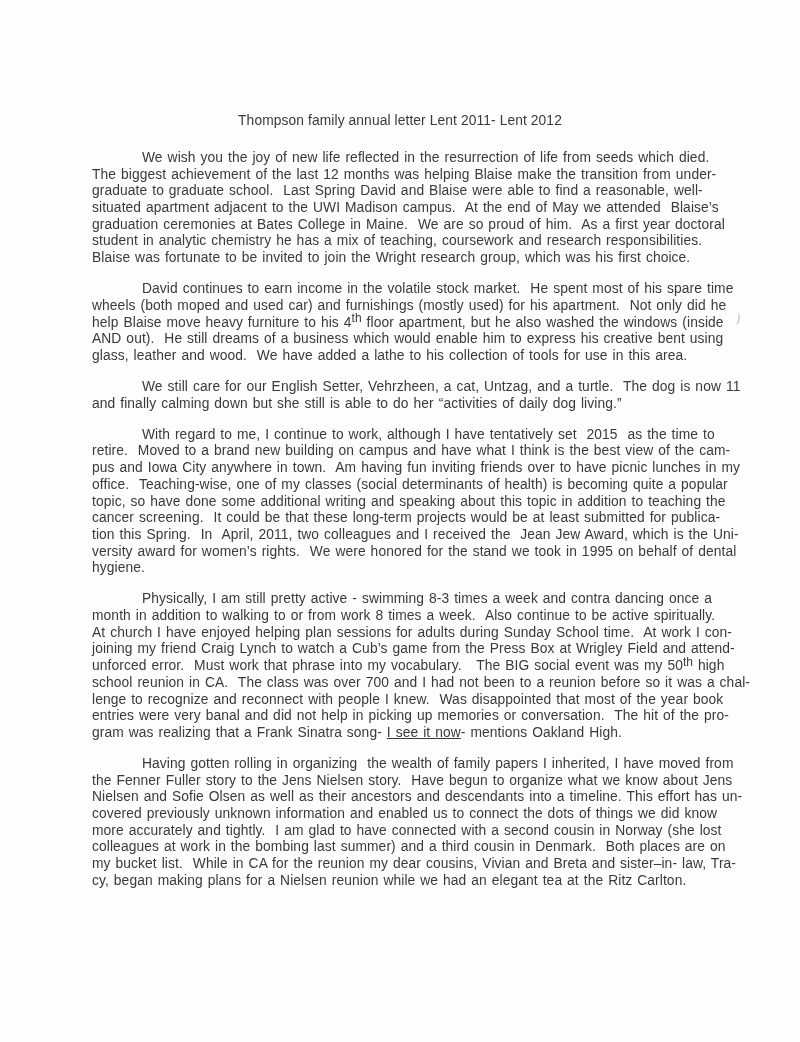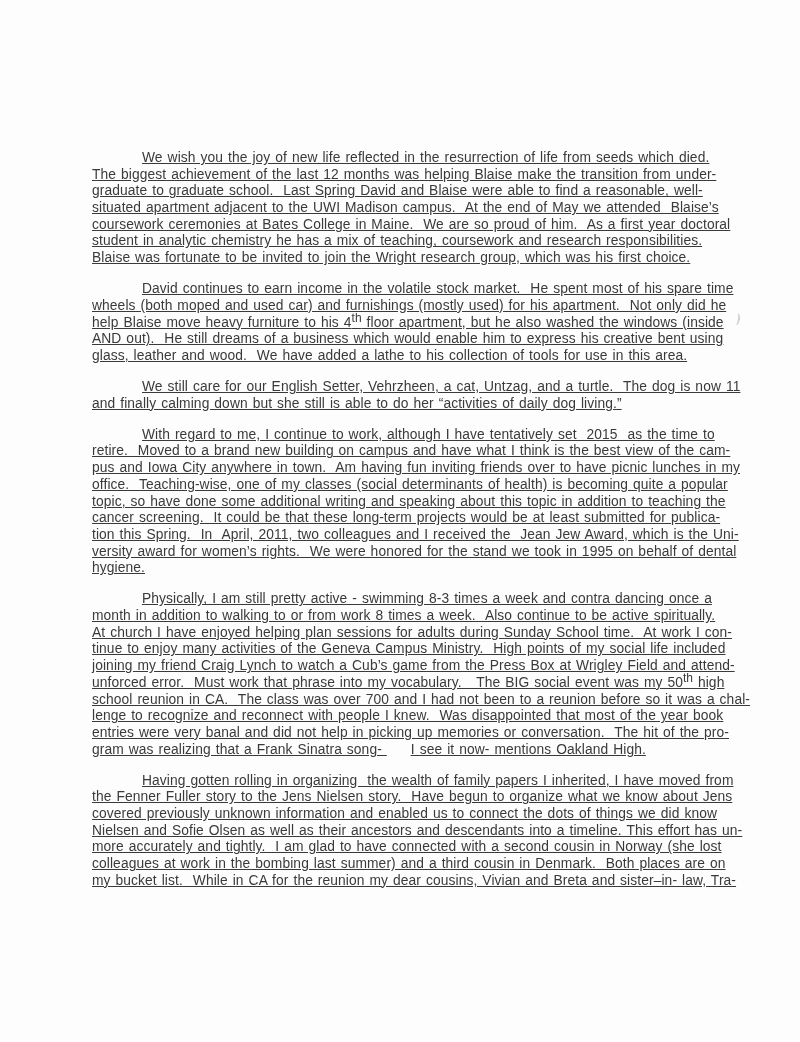--- a/index.html
+++ b/index.html
@@ -27,51 +27,52 @@
   .letter-body {
     position: absolute;
     top: 150px; left: 92px;
     width: 652px;
     font-size: 13.8px;
     line-height: 16.7px;
     letter-spacing: 0.1px;
     word-spacing: 1px;
   }
   .para { margin: 0 0 14.4px 0; }
-  .line { white-space: pre; height: 16.7px; text-decoration: underline; }
+  .line { white-space: pre; height: 16.7px; }
   .line.indent { padding-left: 50px; }
   .sup {
     font-size: 12px;
     vertical-align: baseline;
     position: relative;
     top: -4.5px;
     letter-spacing: 0;
   }
-  .u { text-decoration: underline; margin-left: 24px; }
+  .u { text-decoration: underline; }
   .scan-artifact {
     position: absolute;
     top: 313px; left: 733px;
     width: 5px; height: 12px;
     border-right: 2px solid #a9a9ad;
     border-radius: 0 70% 70% 0;
     opacity: 0.55;
     transform: rotate(8deg);
   }
 </style>
 </head>
 <body>
 
 <div class="page">
+  <div class="title">Thompson family annual letter Lent 2011- Lent 2012</div>
   <div class="letter-body" id="letter-body">
       <div class="para">
         <div class="line indent">We wish you the joy of new life reflected in the resurrection of life from seeds which died.</div>
         <div class="line">The biggest achievement of the last 12 months was helping Blaise make the transition from under-</div>
         <div class="line">graduate to graduate school.  Last Spring David and Blaise were able to find a reasonable, well-</div>
         <div class="line">situated apartment adjacent to the UWI Madison campus.  At the end of May we attended  Blaise’s</div>
-        <div class="line">coursework ceremonies at Bates College in Maine.  We are so proud of him.  As a first year doctoral</div>
+        <div class="line">graduation ceremonies at Bates College in Maine.  We are so proud of him.  As a first year doctoral</div>
         <div class="line">student in analytic chemistry he has a mix of teaching, coursework and research responsibilities.</div>
         <div class="line">Blaise was fortunate to be invited to join the Wright research group, which was his first choice.</div>
       </div>
       <div class="para">
         <div class="line indent">David continues to earn income in the volatile stock market.  He spent most of his spare time</div>
         <div class="line">wheels (both moped and used car) and furnishings (mostly used) for his apartment.  Not only did he</div>
         <div class="line">help Blaise move heavy furniture to his 4<span class="sup">th</span> floor apartment, but he also washed the windows (inside</div>
         <div class="line">AND out).  He still dreams of a business which would enable him to express his creative bent using</div>
         <div class="line">glass, leather and wood.  We have added a lathe to his collection of tools for use in this area.</div>
       </div>
@@ -87,32 +88,32 @@
         <div class="line">topic, so have done some additional writing and speaking about this topic in addition to teaching the</div>
         <div class="line">cancer screening.  It could be that these long-term projects would be at least submitted for publica-</div>
         <div class="line">tion this Spring.  In  April, 2011, two colleagues and I received the  Jean Jew Award, which is the Uni-</div>
         <div class="line">versity award for women’s rights.  We were honored for the stand we took in 1995 on behalf of dental</div>
         <div class="line">hygiene.</div>
       </div>
       <div class="para">
         <div class="line indent">Physically, I am still pretty active - swimming 8-3 times a week and contra dancing once a</div>
         <div class="line">month in addition to walking to or from work 8 times a week.  Also continue to be active spiritually.</div>
         <div class="line">At church I have enjoyed helping plan sessions for adults during Sunday School time.  At work I con-</div>
-        <div class="line">tinue to enjoy many activities of the Geneva Campus Ministry.  High points of my social life included</div>
         <div class="line">joining my friend Craig Lynch to watch a Cub’s game from the Press Box at Wrigley Field and attend-</div>
         <div class="line">unforced error.  Must work that phrase into my vocabulary.   The BIG social event was my 50<span class="sup">th</span> high</div>
         <div class="line">school reunion in CA.  The class was over 700 and I had not been to a reunion before so it was a chal-</div>
         <div class="line">lenge to recognize and reconnect with people I knew.  Was disappointed that most of the year book</div>
         <div class="line">entries were very banal and did not help in picking up memories or conversation.  The hit of the pro-</div>
         <div class="line">gram was realizing that a Frank Sinatra song- <span class="u">I see it now</span>- mentions Oakland High.</div>
       </div>
       <div class="para">
         <div class="line indent">Having gotten rolling in organizing  the wealth of family papers I inherited, I have moved from</div>
         <div class="line">the Fenner Fuller story to the Jens Nielsen story.  Have begun to organize what we know about Jens</div>
+        <div class="line">Nielsen and Sofie Olsen as well as their ancestors and descendants into a timeline. This effort has un-</div>
         <div class="line">covered previously unknown information and enabled us to connect the dots of things we did know</div>
-        <div class="line">Nielsen and Sofie Olsen as well as their ancestors and descendants into a timeline. This effort has un-</div>
         <div class="line">more accurately and tightly.  I am glad to have connected with a second cousin in Norway (she lost</div>
         <div class="line">colleagues at work in the bombing last summer) and a third cousin in Denmark.  Both places are on</div>
         <div class="line">my bucket list.  While in CA for the reunion my dear cousins, Vivian and Breta and sister–in- law, Tra-</div>
+        <div class="line">cy, began making plans for a Nielsen reunion while we had an elegant tea at the Ritz Carlton.</div>
       </div>
     </div>
   <div class="scan-artifact"></div>
 </div>
 
 </body></html>

